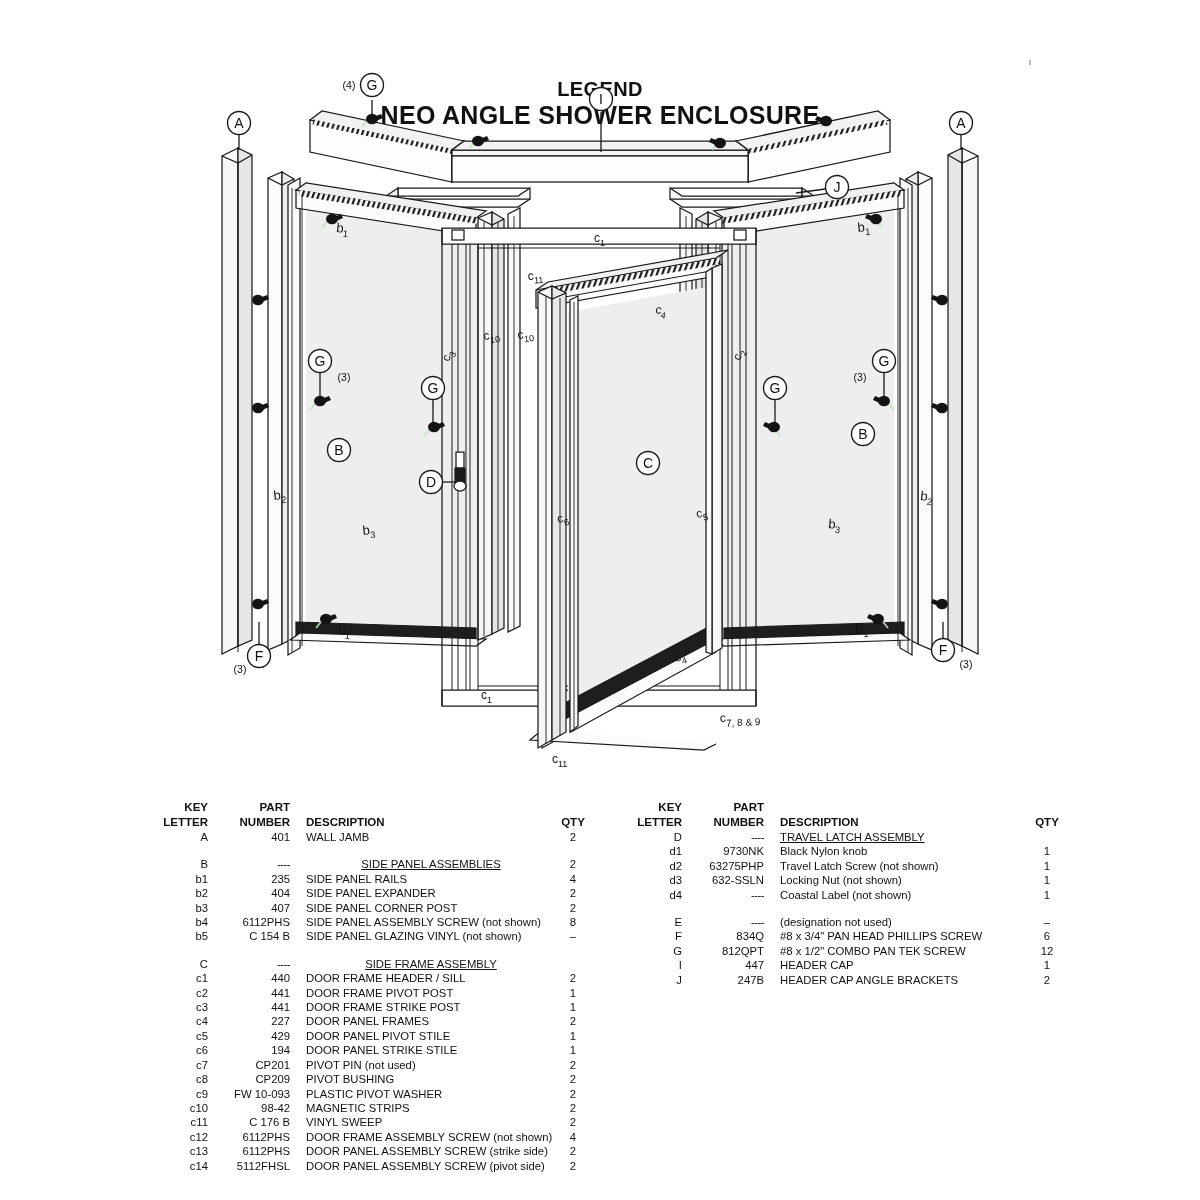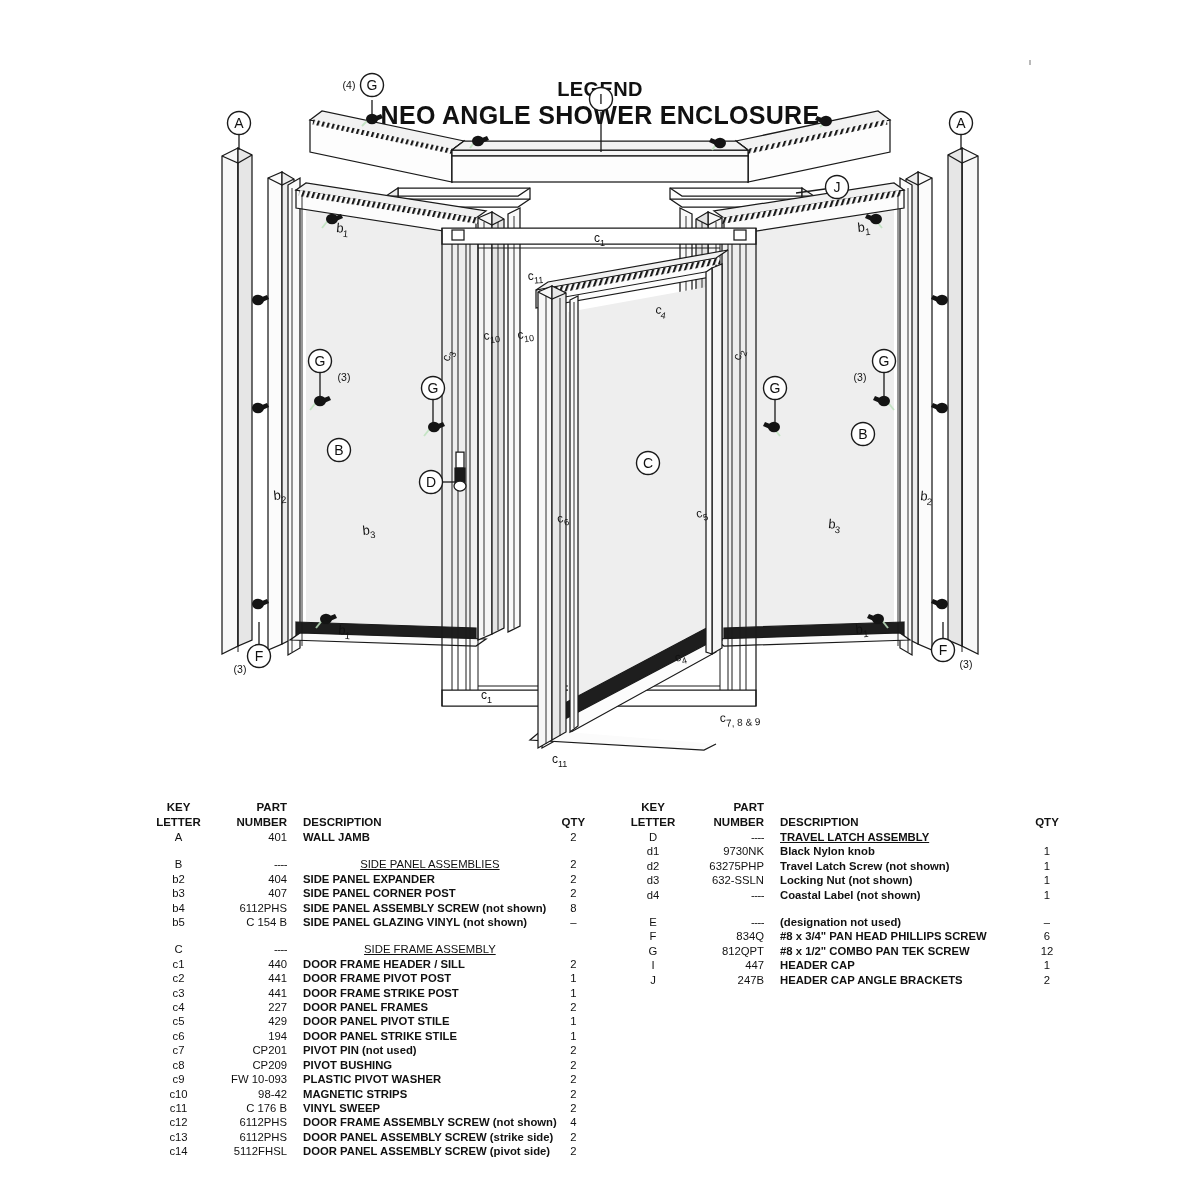--- a/index.html
+++ b/index.html
@@ -14,23 +14,23 @@
   
   #diagram{position:absolute;left:0;top:0;width:1200px;height:790px;}
   #diagram svg{display:block;}
 
   
   .parts-table{position:absolute;font-size:11.3px;line-height:14.4px;}
   #table-left{left:150px;top:800px;width:440px;}
   #table-right{left:624px;top:800px;width:440px;}
   .parts-table table{border-collapse:collapse;width:100%;}
   .parts-table td{padding:0;vertical-align:top;white-space:nowrap;}
-  .c-key{width:58px;text-align:center;}
+  .c-key{width:58px;text-align:right;}
   .c-part{width:82px;text-align:right;padding-right:8px!important;}
-  .c-desc{text-align:left;padding-left:8px!important;font-weight:bold;}
+  .c-desc{text-align:left;padding-left:8px!important;}
   .c-qty{width:34px;text-align:center;}
   .hdr td{font-weight:bold;font-size:11.5px;line-height:14px;padding-bottom:1px!important;}
   .hdr .c-desc{padding-left:8px!important;}
   tr.spacer td{height:13px;}
   td.group{text-align:center;text-decoration:underline;font-weight:normal;}
   td.group-left{text-align:left;text-decoration:underline;padding-left:8px!important;}
   .dash{letter-spacing:-0.5px;}
   .speck{position:absolute;left:1029px;top:60px;width:2px;height:5px;background:#b9b9b9;}
 </style>
 </head>
@@ -470,20 +470,26 @@
           <td class="c-qty">2</td>
         </tr>
         <tr class="spacer">
           <td colspan="4"></td>
         </tr>
         <tr>
           <td class="c-key">B</td>
           <td class="c-part dash">----</td>
           <td class="c-desc group">SIDE PANEL ASSEMBLIES</td>
           <td class="c-qty">2</td>
+        </tr>
+        <tr>
+          <td class="c-key">b1</td>
+          <td class="c-part">235</td>
+          <td class="c-desc">SIDE PANEL RAILS</td>
+          <td class="c-qty">4</td>
         </tr>
         <tr>
           <td class="c-key">b2</td>
           <td class="c-part">404</td>
           <td class="c-desc">SIDE PANEL EXPANDER</td>
           <td class="c-qty">2</td>
         </tr>
         <tr>
           <td class="c-key">b3</td>
           <td class="c-part">407</td>

